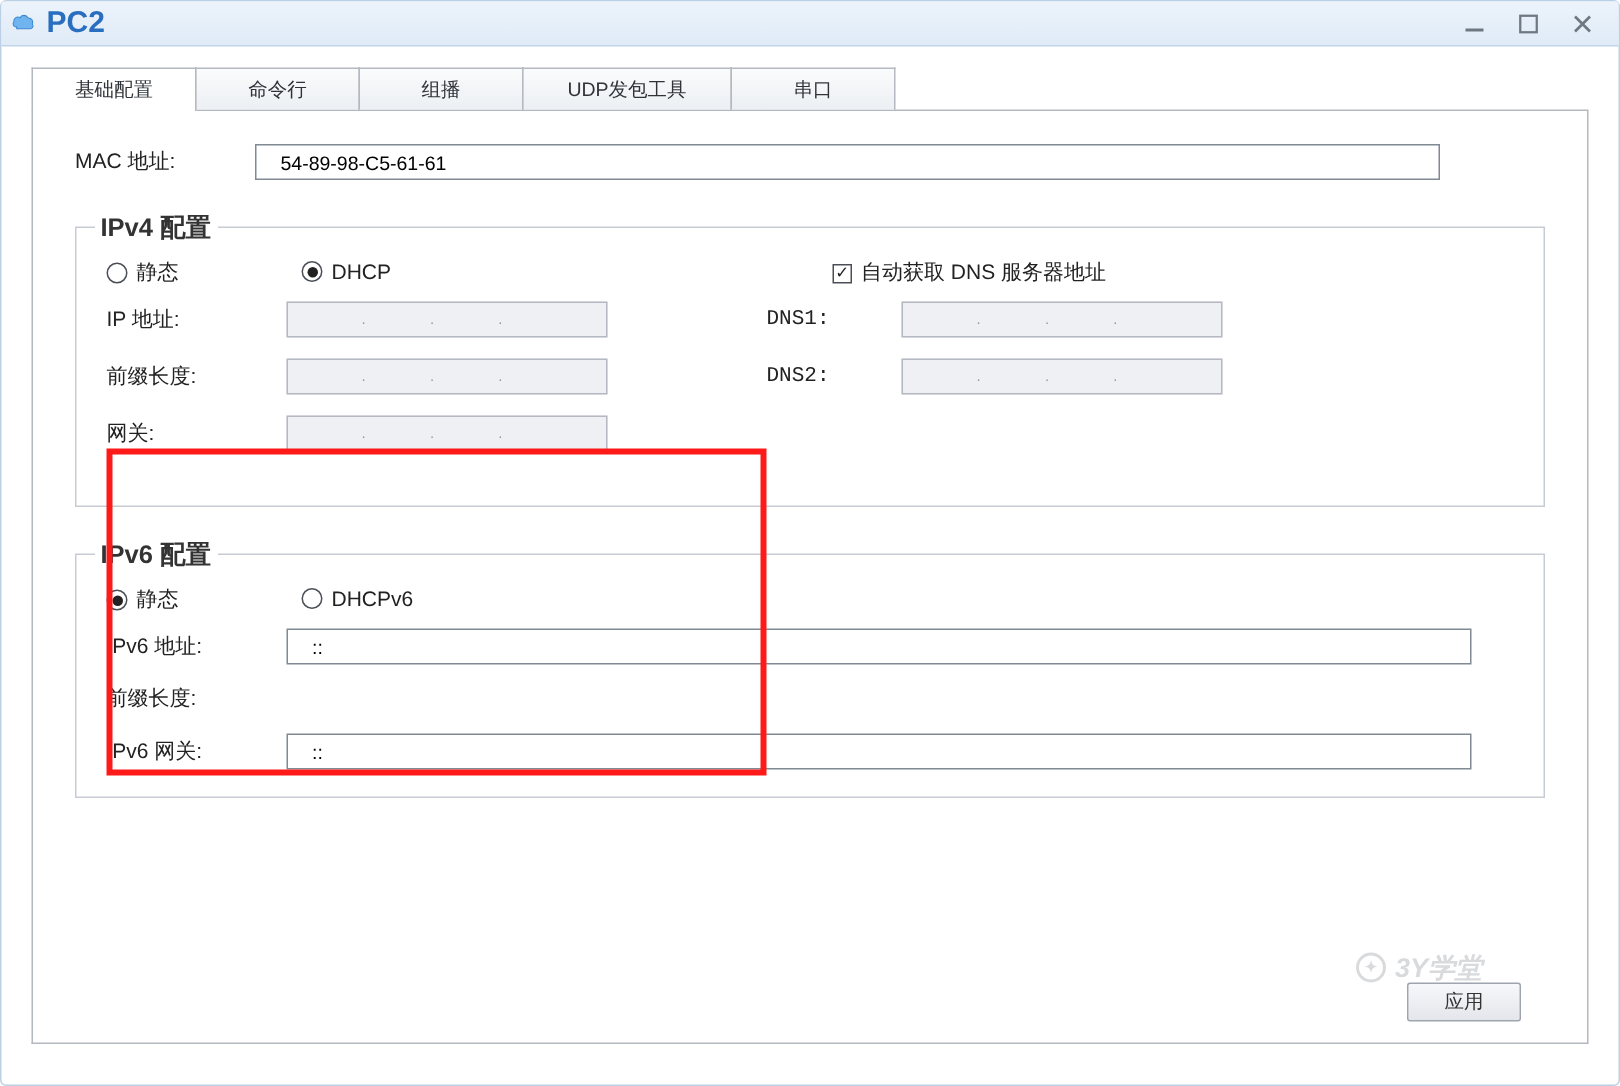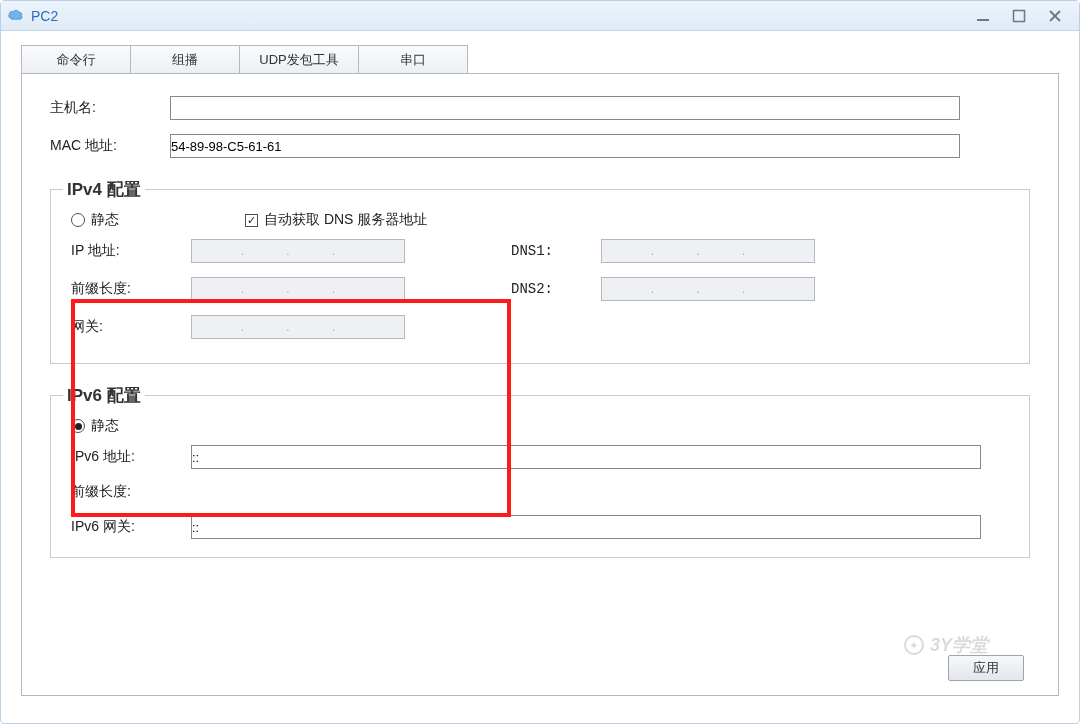--- a/index.html
+++ b/index.html
@@ -27,23 +27,23 @@
     align-items: center;
     padding: 0 6px;
   }
   .titlebar .app-icon {
     width: 18px; height: 18px;
     margin-right: 6px;
     display: inline-flex; align-items: center; justify-content: center;
   }
   .titlebar .title {
     color: #2a6fbf;
-    font-weight: 400;
+    font-weight: 700;
     flex: 1;
-    font-size: 14px;
+    font-size: 20px;
   }
   .winctrl {
     display: flex; gap: 0;
   }
   .winbtn {
     width: 36px; height: 28px;
     display: flex; align-items: center; justify-content: center;
     color: #6d7882;
     font-size: 16px;
     cursor: default;
@@ -74,21 +74,21 @@
     margin-right: -1px;
     background: linear-gradient(#fafbfc, #eceff3);
     cursor: default;
     position: relative;
   }
   .tab.active {
     background: #fff;
     height: 29px;
     margin-bottom: -1px;
   }
-  .tab.wide { width: 120px; }
+  .tab.wide { width: 140px; }
 
   .panel {
     border: 1px solid #b4b8c0;
     border-top: none;
     padding: 22px 28px 10px 28px;
     height: calc(100% - 38px);
     position: relative;
     overflow: hidden;
   }
 
@@ -99,21 +99,21 @@
   }
   .lbl {
     width: 120px;
     font-size: 14px;
     color: #222;
   }
   input.tf, .tf {
     height: 24px;
     border: 1px solid #808994;
     background: #fff;
-    padding: 0 0;
+    padding: 0 16px;
     font-size: 13px;
     font-family: inherit;
   }
   .tf.host { width: 790px; }
   .tf.mac  { width: 790px; }
   .tf.ipbox {
     width: 214px;
     height: 24px;
     background: #eef0f3;
     border: 1px solid #b4b8c0;
@@ -200,21 +200,21 @@
   .ipcol-left  { width: 440px; }
   .ipcol-right { flex:1; }
   .lbl2 { width: 90px; font-size: 14px; font-family: Liberation Mono, monospace; }
 
   .ipv6-row input.tf.ipv6addr { width: 790px; }
   .ipv6-row input.tf.prefix   { width: 168px; }
   .ipv6-row input.tf.ipv6gw   { width: 790px; }
 
   .apply-btn {
     position: absolute;
-    right: 34px;
+    right: 44px;
     bottom: 14px;
     width: 76px; height: 26px;
     background: linear-gradient(#f7f8fa,#e3e6eb);
     border: 1px solid #9ea5af;
     border-radius: 2px;
     font-size: 13px;
     color:#333;
     display:flex;align-items:center;justify-content:center;
     cursor: default;
   }
@@ -267,62 +267,63 @@
         <svg width="14" height="14" viewBox="0 0 14 14">
             <path d="M2 2 L12 12 M12 2 L2 12" stroke="#6d7882" stroke-width="1.8"></path>
           </svg>
       </div>
     </div>
   </div>
 
   <div class="content">
 
     <div class="tabs">
+      <div class="tab active">基础配置</div>
       <div class="tab">命令行</div>
       <div class="tab">组播</div>
       <div class="tab wide">UDP发包工具</div>
       <div class="tab">串口</div>
     </div>
 
     <div class="panel">
 
       <div class="row">
-        <span class="lbl">主机名:</span>
-        <input class="tf host" value="" style="">
-      </div>
-      <div class="row">
         <span class="lbl">MAC 地址:</span>
         <input class="tf mac" value="54-89-98-C5-61-61" style="">
       </div>
 
       <fieldset class="fs-ipv4">
         <legend>IPv4 配置</legend>
 
         <div class="radio-row">
           <div class="radio-set-a">
             <span class="radio"></span>
             <span>静态</span>
+          </div>
+          <div class="radio-set-b">
+            <span class="radio checked"></span>
+            <span>DHCP</span>
           </div>
           <div style="display:flex;align-items:center;margin-left:44px;">
             <span class="cbx checked"></span>
             <span>自动获取 DNS 服务器地址</span>
           </div>
         </div>
 
         <div class="ipcols">
           <div class="ipcol-left">
             <div class="row">
               <span class="lbl">IP 地址:</span>
               <span class="tf ipbox">. . .</span>
             </div>
             <div class="row">
               <span class="lbl">前缀长度:</span>
               <span class="tf ipbox">. . .</span>
             </div>
-            <div class="row" style="margin-bottom:4px;">
+            <div class="row" style="margin-bottom:16px;">
               <span class="lbl">网关:</span>
               <span class="tf ipbox">. . .</span>
             </div>
           </div>
           <div class="ipcol-right">
             <div class="row">
               <span class="lbl2">DNS1:</span>
               <span class="tf dnsbox">. . .</span>
             </div>
             <div class="row">
@@ -334,20 +335,24 @@
       </fieldset>
 
       <fieldset class="fs-ipv6">
         <legend>IPv6 配置</legend>
 
         <div class="radio-row">
           <div class="radio-set-a">
             <span class="radio checked"></span>
             <span>静态</span>
           </div>
+          <div class="radio-set-b">
+            <span class="radio"></span>
+            <span>DHCPv6</span>
+          </div>
         </div>
 
         <div class="row ipv6-row">
           <span class="lbl">IPv6 地址:</span>
           <input class="tf ipv6addr" value="::" style="">
         </div>
         <div class="row ipv6-row">
           <span class="lbl">前缀长度:</span>
         </div>
         <div class="row ipv6-row" style="margin-bottom:4px;">

